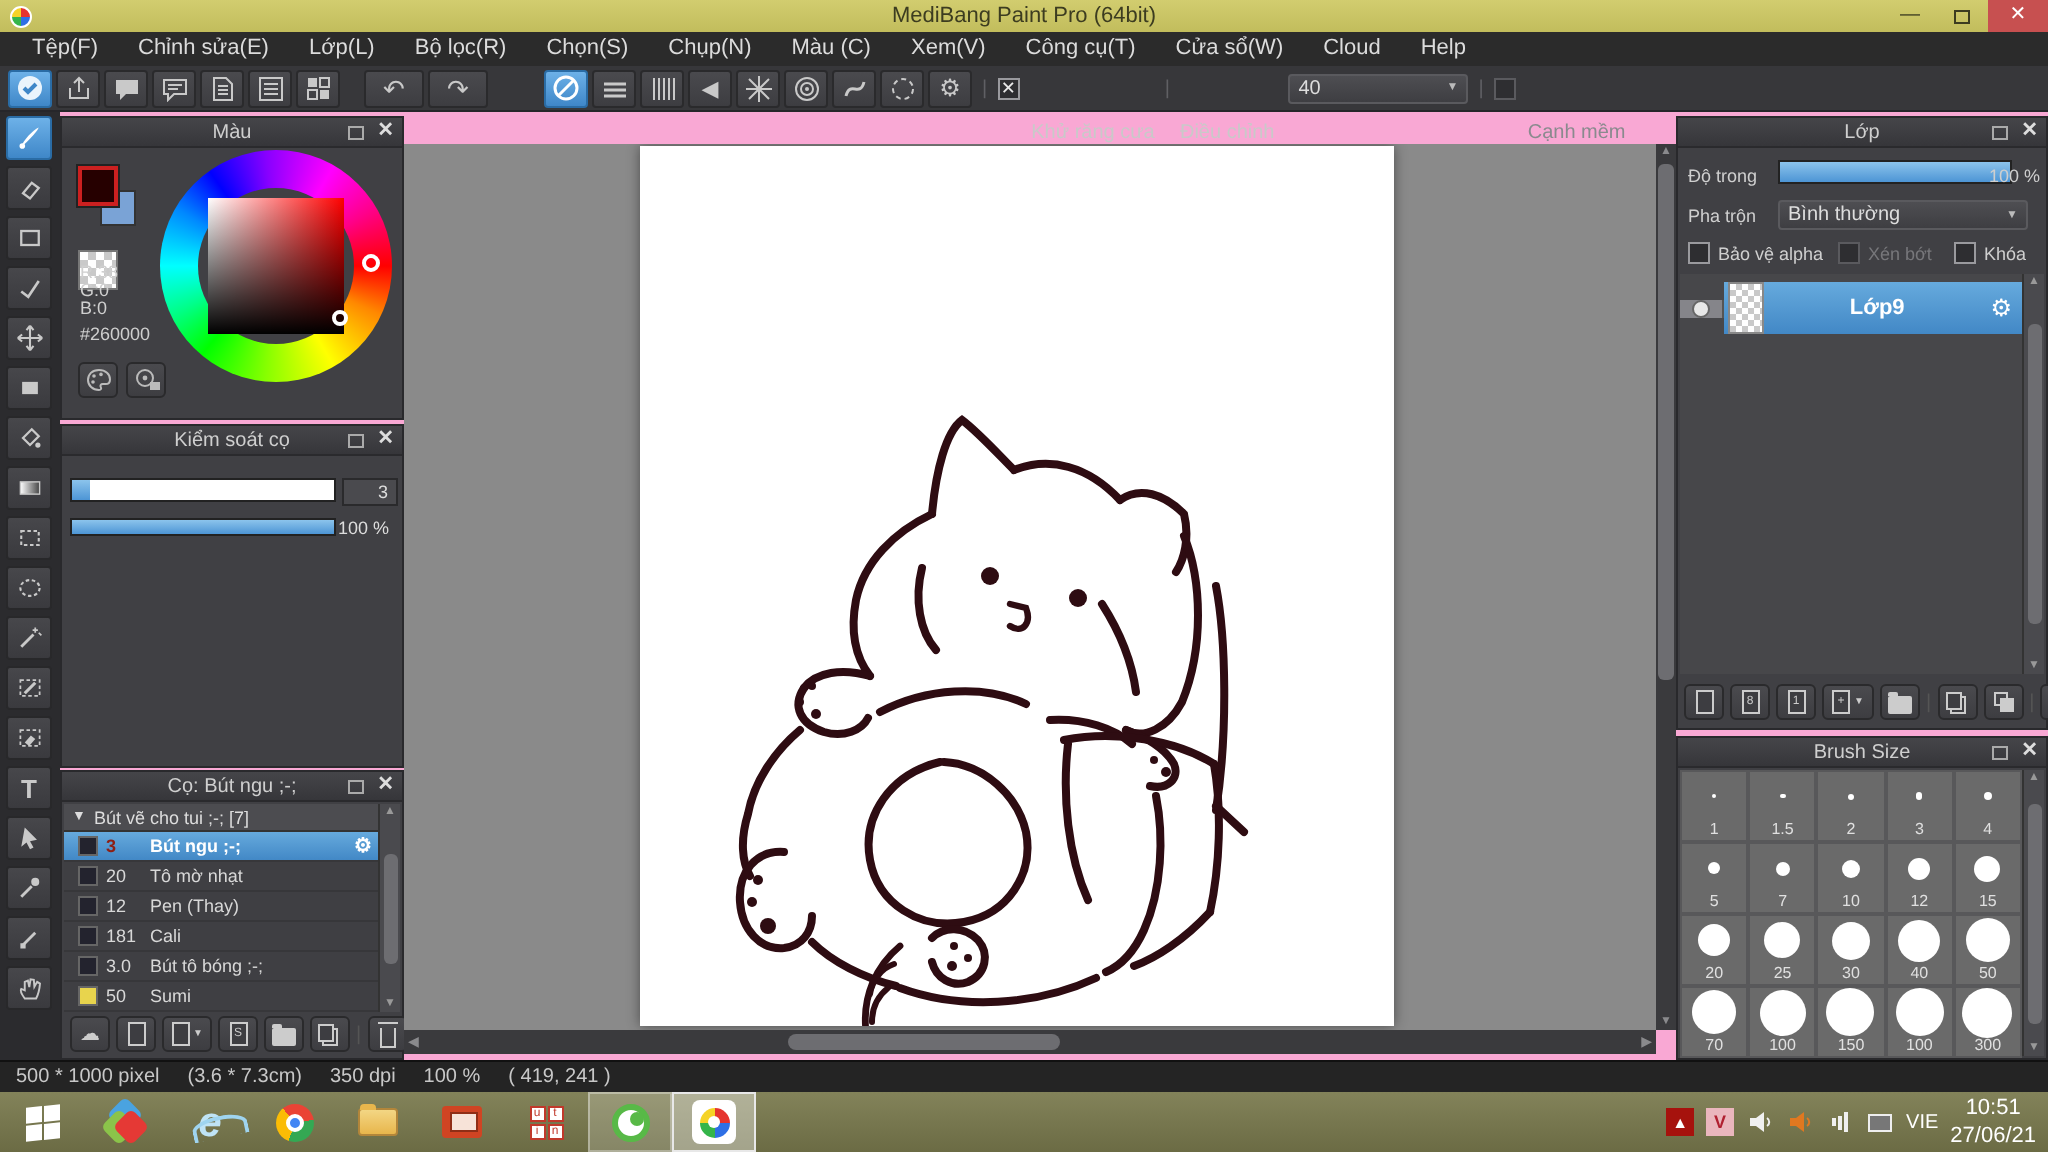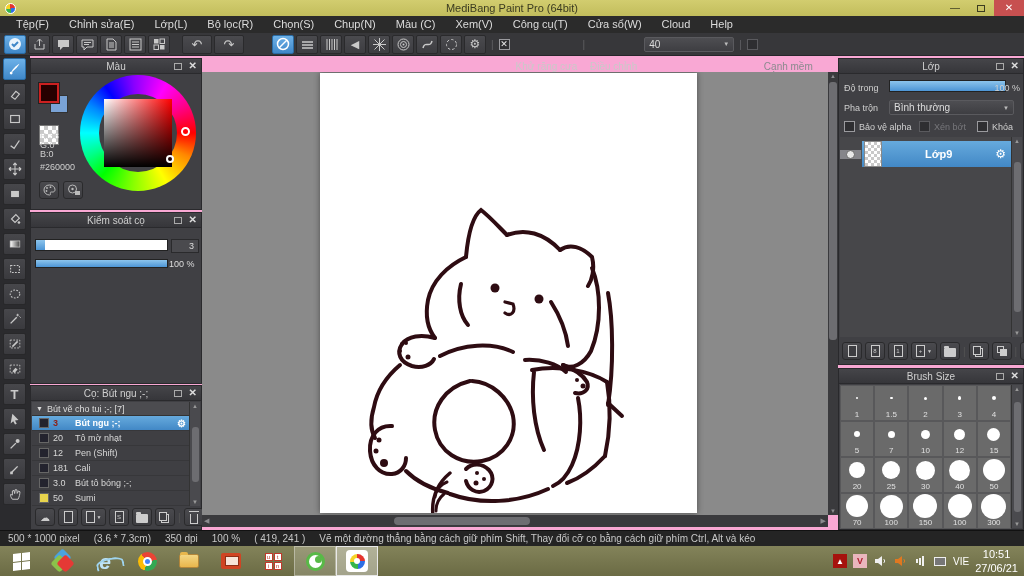--- a/index.html
+++ b/index.html
@@ -503,21 +503,21 @@
           <span class="b-gear">⚙</span>
         </div>
         <div class="brush-row">
           <span class="b-swatch"></span>
           <span class="b-size">20</span>
           <span class="b-name">Tô mờ nhạt</span>
         </div>
         <div class="brush-row">
           <span class="b-swatch"></span>
           <span class="b-size">12</span>
-          <span class="b-name">Pen (Shift)</span>
+          <span class="b-name">Pen (Thay)</span>
         </div>
         <div class="brush-row">
           <span class="b-swatch"></span>
           <span class="b-size">181</span>
           <span class="b-name">Cali</span>
         </div>
         <div class="brush-row">
           <span class="b-swatch"></span>
           <span class="b-size">3.0</span>
           <span class="b-name">Bút tô bóng ;-;</span>
@@ -795,21 +795,20 @@
         <span>▼</span>
     </div>
   </div>
 
   <div class="abs statusbar">
     <span>500 * 1000 pixel</span>
     <span>(3.6 * 7.3cm)</span>
     <span>350 dpi</span>
     <span>100 %</span>
     <span>( 419, 241 )</span>
-    <span>Vẽ một đường thẳng bằng cách giữ phím Shift, Thay đổi cỡ cọ bằng cách giữ phím Ctrl, Alt và kéo</span>
   </div>
 
   <div class="abs taskbar">
     <div class="tk-btn">
       <span class="start-ic">
           <span></span>
           <span></span>
           <span></span>
           <span></span>
         </span>

